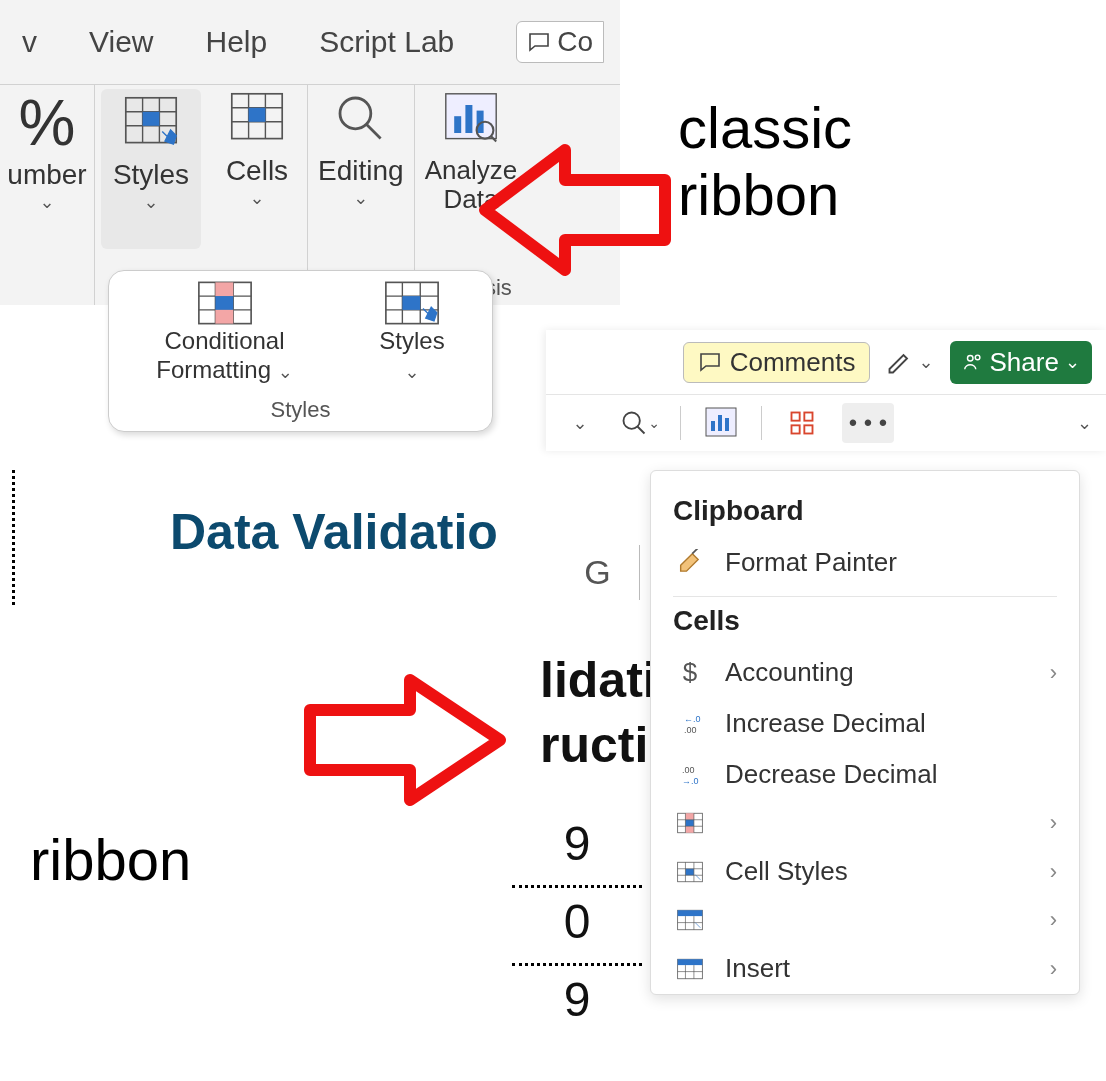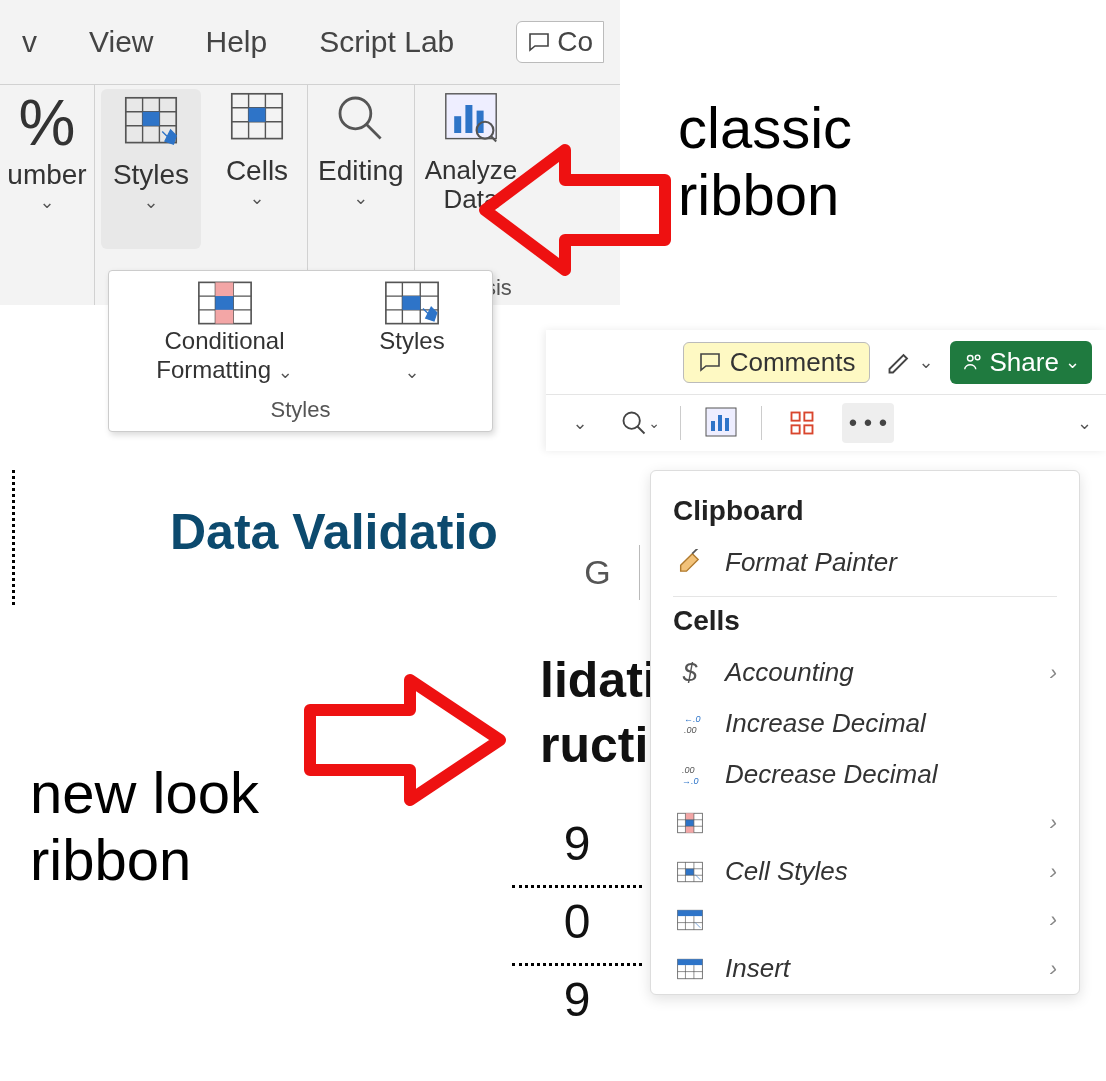--- a/index.html
+++ b/index.html
@@ -51,21 +51,21 @@
   .styles-grp { background:#e8e8e8; border-radius:6px; margin:4px 6px; border-right:none; height: 160px; flex:0 0 auto;}
   .grp svg { width: 56px; height: 56px; }
   .pct { font-size: 64px; color:#333; line-height:1;}
   
   .flyout {
     position:absolute;
     left:108px; top:270px;
     width: 385px;
     background:#fff;
     border:1px solid #ccc;
-    border-radius:4px;
+    border-radius:16px;
     box-shadow: 2px 3px 6px rgba(0,0,0,0.15);
     display:flex;
     flex-direction: column;
   }
   .flyout-row { display:flex; justify-content: space-around; padding: 10px 4px 4px;}
   .fly-item { text-align:center; font-size:24px; color:#333; line-height:1.2;}
   .fly-item svg { width:56px; height:44px; display:block; margin:0 auto 2px;}
   .flyout-foot { text-align:center; font-size:22px; color:#555; padding:8px 0;}
   
   
@@ -135,21 +135,21 @@
     width: 430px;
     background:#fff;
     border:1px solid #ddd;
     border-radius:6px;
     box-shadow: 0 4px 14px rgba(0,0,0,0.12);
     padding: 18px 0 0;
   }
   .np-menu .sect { font-size:28px; font-weight:700; color:#222; padding:0 22px 10px;margin-top:6px;}
   .np-menu .item {
     display:flex; align-items:center; gap:18px;
-    padding:10px 22px; font-size:26px; color:#333;font-style:italic;
+    padding:10px 22px; font-size:26px; color:#333;
   }
   .np-menu .item .arw { margin-left:auto; color:#888; font-size:22px;}
   .np-menu .item .ic { width:34px; display:flex; justify-content:center; }
   .np-menu hr { border:none; border-top:1px solid #e5e5e5; margin:8px 22px;}
   
   .anno { position:absolute; font-size:58px; color:#000; line-height:1.15;}
   
   
   .arrow-left {
     position:absolute;
@@ -451,21 +451,21 @@
     </span>
     <span>Insert</span>
     <span class="arw">›</span>
   </div>
 </div>
 
 <div class="anno" style="left:678px; top:95px;">
   <span>classic</span><br><span>ribbon</span>
 </div>
 <div class="anno" style="left:30px; top:760px;">
-  <span>new look</span><br><span>ribbon</span>
+  <br><span>ribbon</span>
 </div>
 
 <svg class="arrow-left" width="220" height="160">
   <path d="M200 50 L100 50 L100 20 L20 80 L100 140 L100 110 L200 110 Z" fill="none" stroke="#e11" stroke-width="12" stroke-linejoin="round"></path>
 </svg>
 <svg class="arrow-right" width="230" height="160">
   <path d="M20 50 L120 50 L120 20 L210 80 L120 140 L120 110 L20 110 Z" fill="none" stroke="#e11" stroke-width="12" stroke-linejoin="round"></path>
 </svg>
 
 </body></html>

